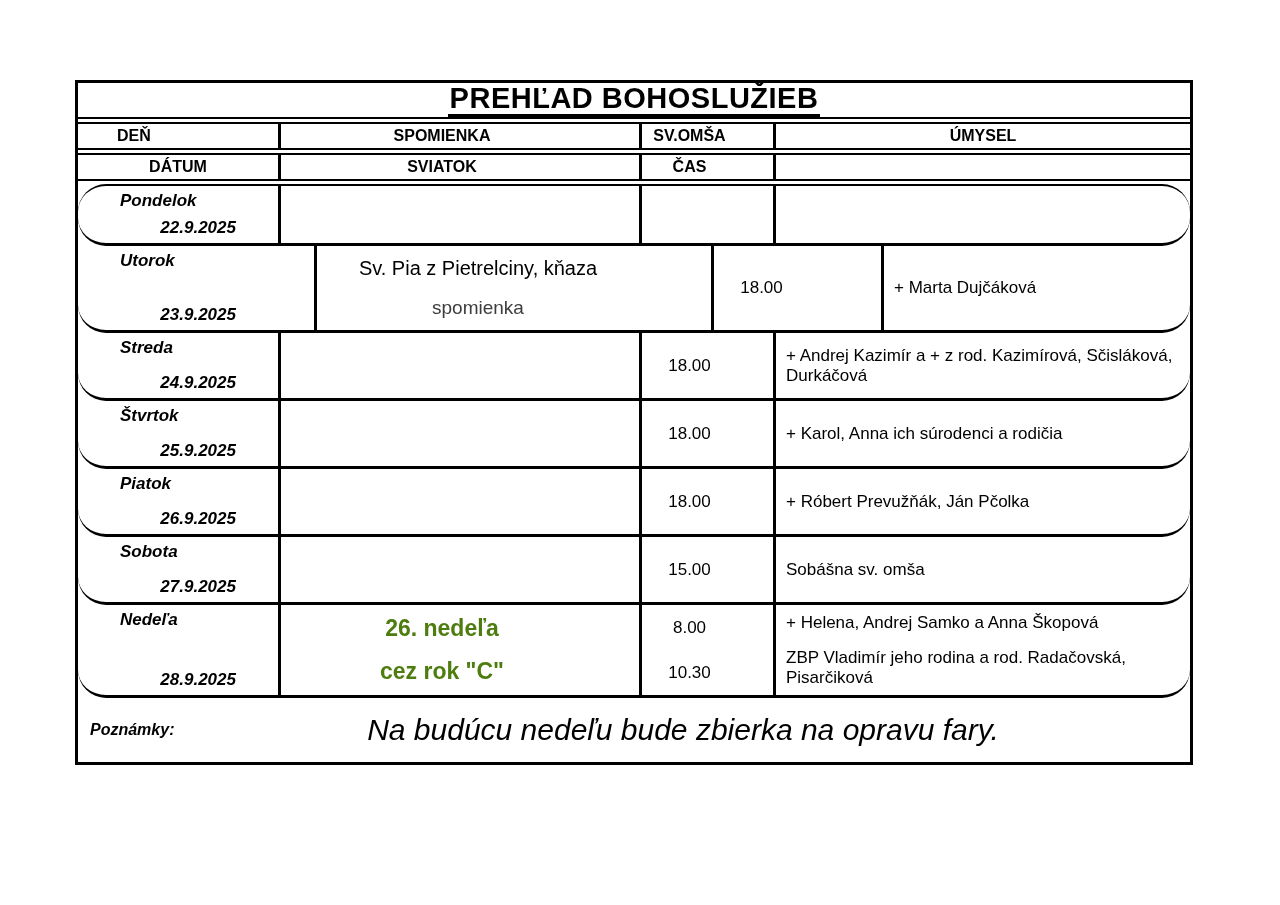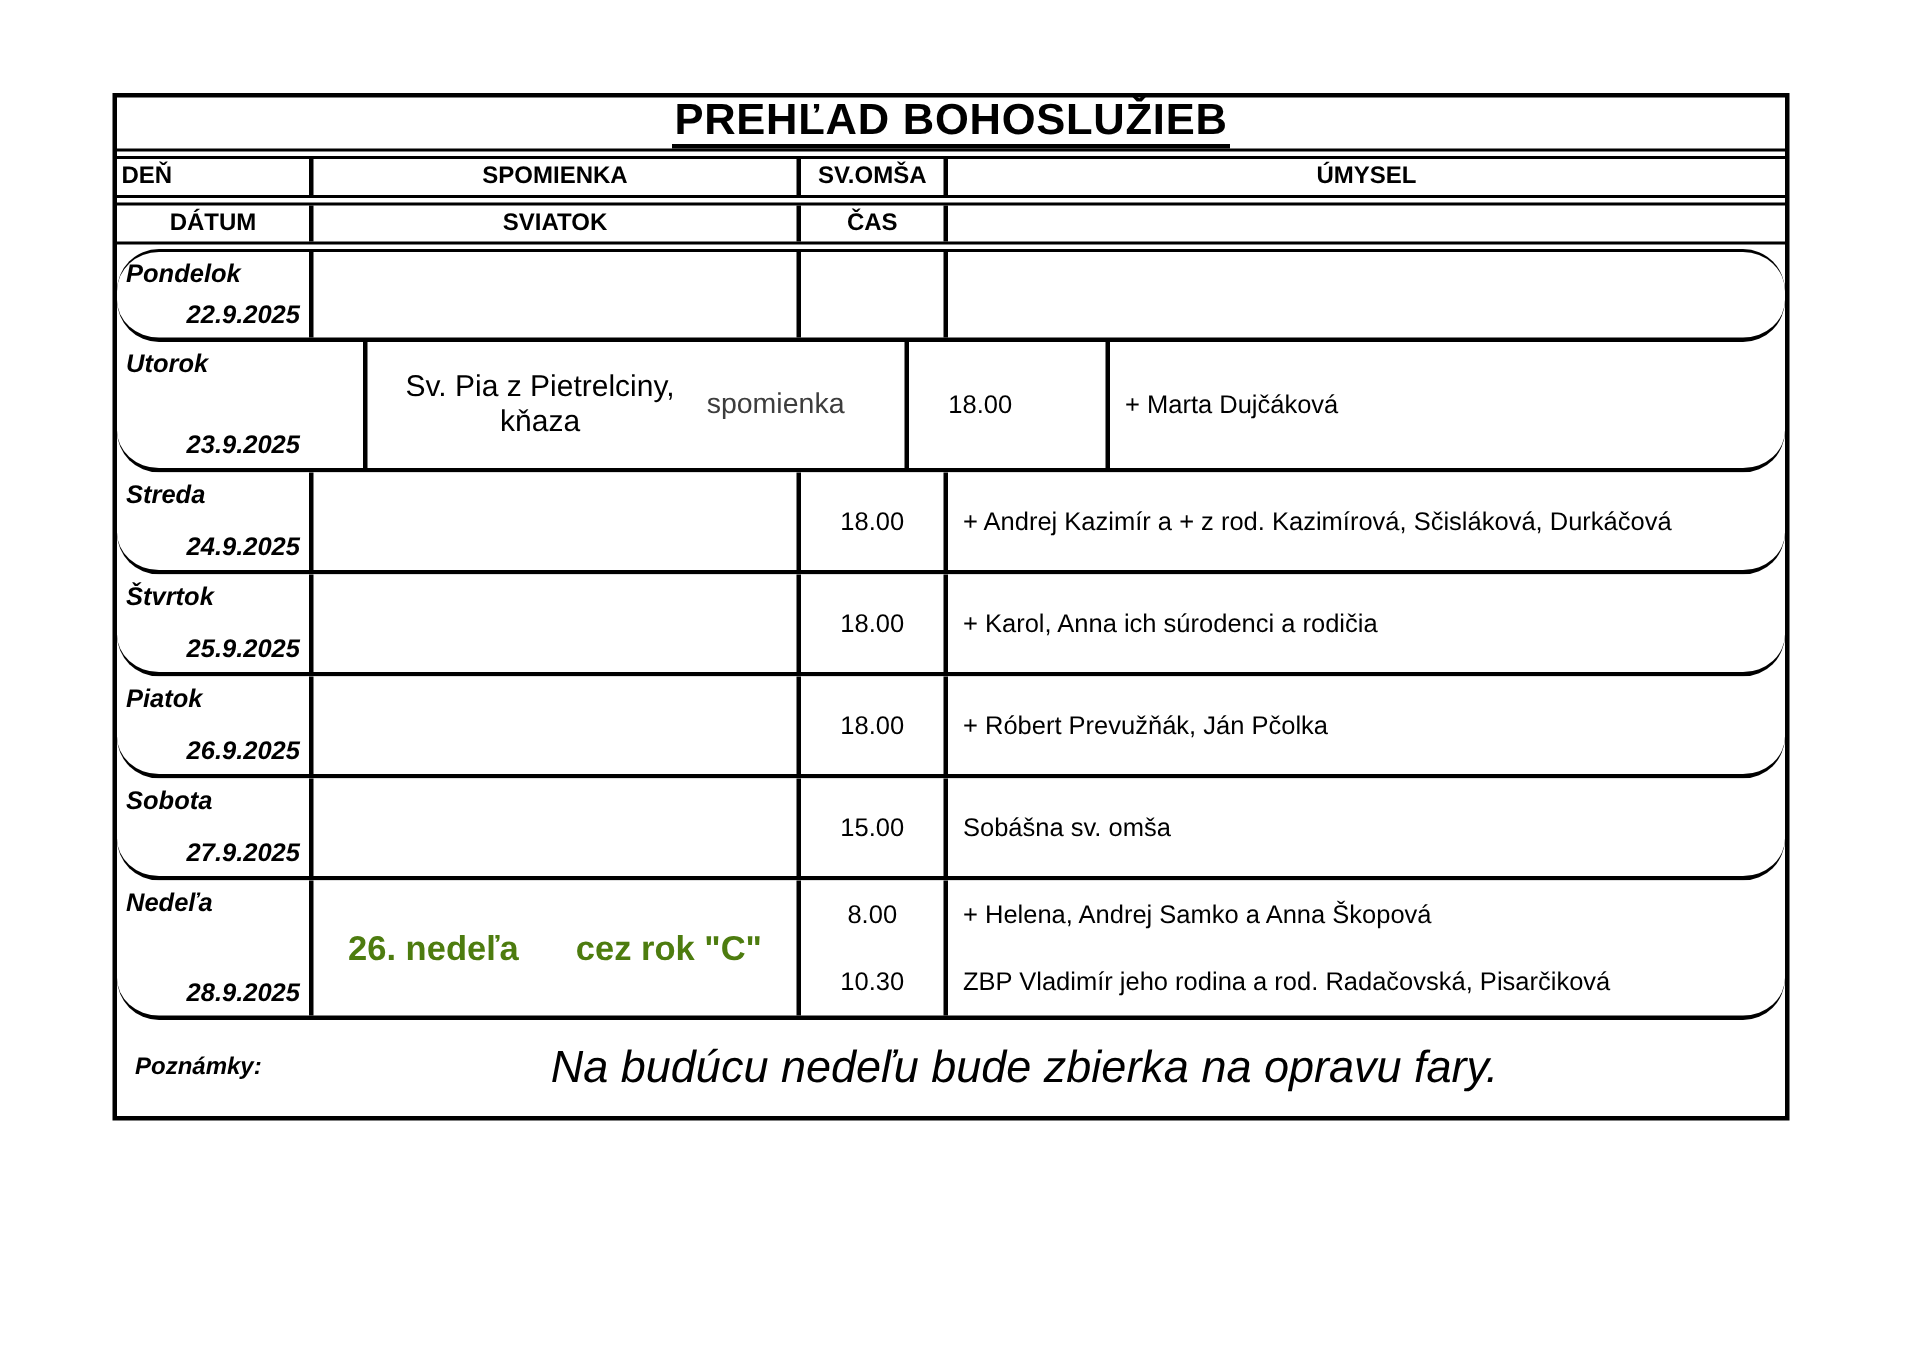--- a/index.html
+++ b/index.html
@@ -14,28 +14,28 @@
   .page {
     position: relative;
     width: 1280px;
     height: 905px;
     background: #fff;
     overflow: hidden;
   }
   .schedule {
     position: absolute;
     left: 75px;
-    top: 62px;
+    top: 80px;
     width: 1118px;
     box-sizing: border-box;
     border: 3px solid #000;
     background: #fff;
   }
   .row { display: flex; align-items: stretch; box-sizing: border-box; }
-  .c { box-sizing: border-box; display: flex; }
+  .c { box-sizing: border-box; display: flex; margin-left: 36px; }
   .c + .c { border-left: 3px solid #000; }
 
   .col-day    { width: 128px; }
   .col-feast  { width: 325px; }
   .col-time   { width: 98px; }
   .col-intent { flex: 1; }
 
   
   .title-row {
     height: 36px;
@@ -72,21 +72,21 @@
     flex-direction: column;
     justify-content: space-between;
     padding: 5px 6px 5px 6px;
     font-style: italic;
     font-weight: bold;
     font-size: 17px;
   }
   .day-cell .date { align-self: flex-end; }
 
   .feast-cell {
-    flex-direction: row;
+    flex-direction: column;
     align-items: center;
     justify-content: space-around;
     text-align: center;
     padding: 2px 4px;
   }
   .feast-main { font-size: 20px; }
   .feast-sub  { font-size: 19px; color: #3d3d3d; }
   .feast-bold .feast-main, .feast-bold .feast-sub {
     font-weight: bold;
     font-size: 23px;

